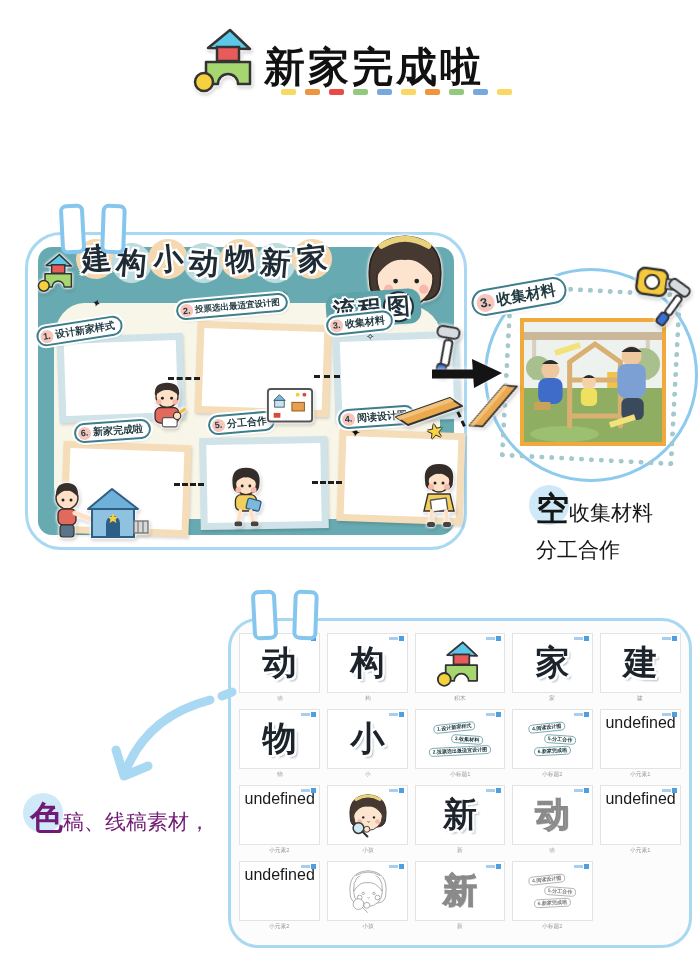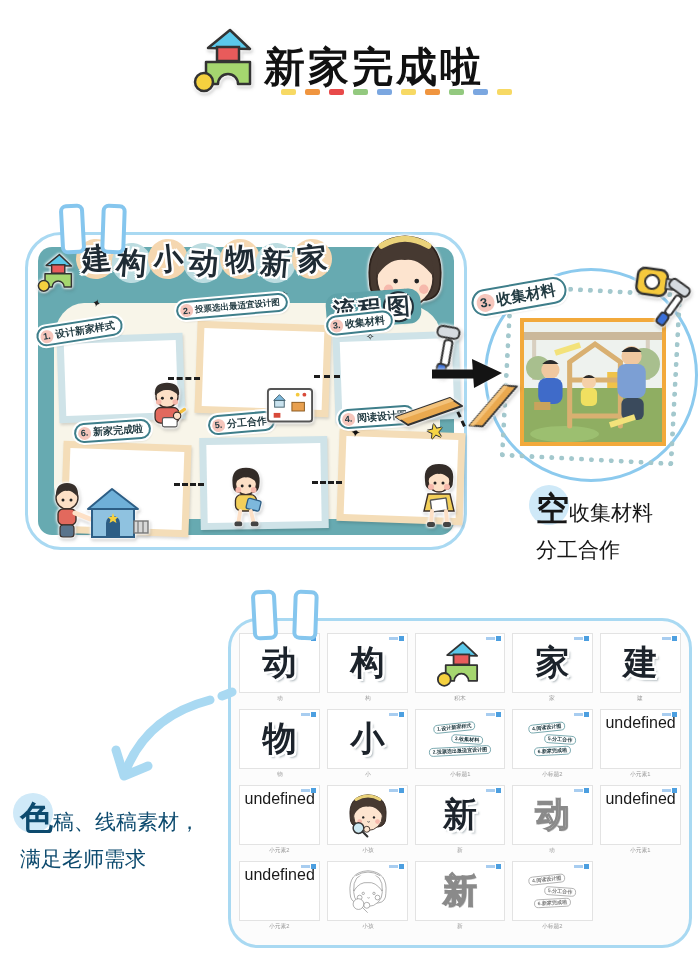--- a/index.html
+++ b/index.html
@@ -147,22 +147,22 @@
       margin:0;transform:scale(.72);white-space:nowrap;}
   .ml0{transform:scale(.72) rotate(-6deg) translateX(-8px);}
   .ml1{transform:scale(.72) rotate(4deg) translateX(10px);}
   .ml2{transform:scale(.72) rotate(-3deg);}
   .mlabels.line .ml{border-color:#9a9a9a;color:#7d7d7d;}
   .illu{width:70px;height:50px;}
   .illu svg{width:100%;height:100%;display:block;}
   .illu.line svg *{fill:#fff;stroke:#8f8f8f;stroke-width:1.2px;}
 
   .carrow{position:absolute;left:96px;top:684px;width:142px;height:112px;z-index:2;}
-  .anote{position:absolute;left:20px;top:792px;width:210px;font-size:21px;line-height:1.55;
-         color:#0c4a6e;}
+  .anote{position:absolute;left:30px;top:792px;width:210px;font-size:21px;line-height:1.55;
+         color:#701a75;}
 </style>
 </head>
 <body>
 
 <div class="page">
 
   <span class="hdr-icon stk" style="position:absolute;">
       <svg viewBox="0 0 70 70">
         <polygon points="17,24 39,6 59,25" fill="#5bc8ea" stroke="#333" stroke-width="2.5" stroke-linejoin="round"></polygon>
         <rect x="26" y="23" width="22" height="14" fill="#e85b5b" stroke="#333" stroke-width="2.5"></rect>
@@ -691,16 +691,15 @@
       </div>
   </div>
 
   <svg class="carrow" viewBox="0 0 142 112">
     <path d="M136 8 q-4 2 -10 4" stroke="#a9d9f2" stroke-width="9" fill="none" stroke-linecap="round"></path>
     <path d="M114 16 Q52 32 30 86" stroke="#a9d9f2" stroke-width="9" fill="none" stroke-linecap="round"></path>
     <path d="M28 92 L20 66 M28 92 L52 82" stroke="#a9d9f2" stroke-width="9" fill="none" stroke-linecap="round"></path>
   </svg>
   <div class="anote">
     <span class="bigc">色</span><span>稿、线稿素材，</span><br>
-    <span>满足老师需求</span>
   </div>
 
 </div>
 
 </body></html>

